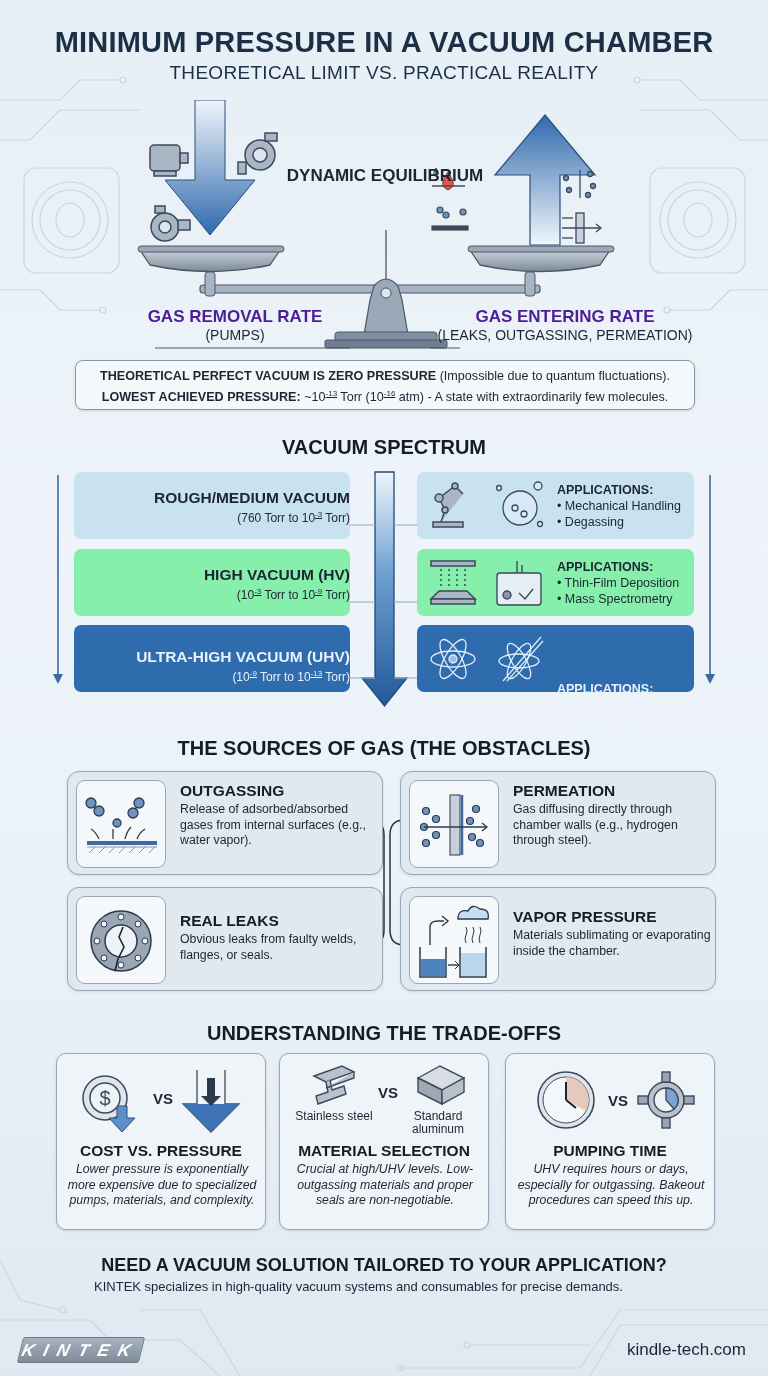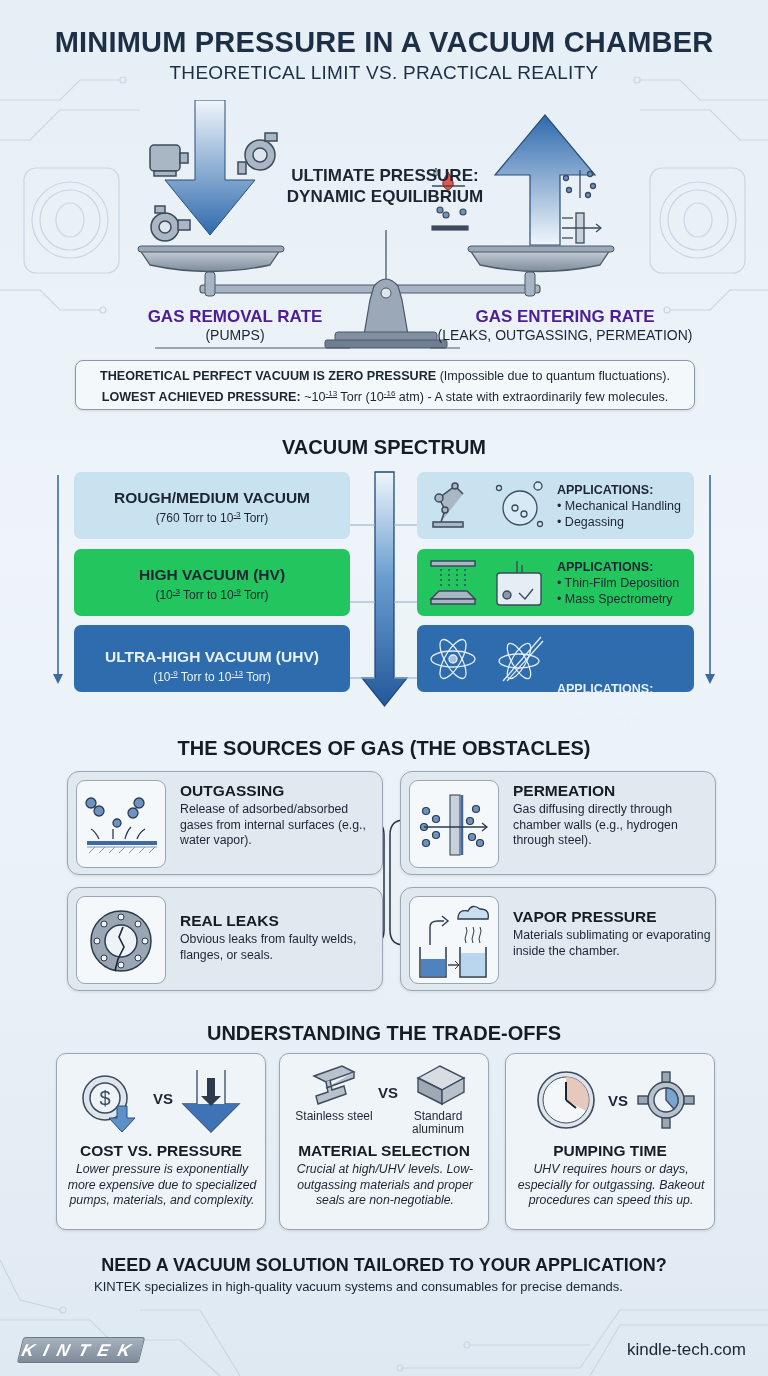--- a/index.html
+++ b/index.html
@@ -30,28 +30,28 @@
     border: 1.5px solid #8a97a6; border-radius: 8px; background: rgba(245,249,252,0.85);
     font-size: 12.6px; line-height: 18px; padding-top: 6px; text-align: center; color: #1b2533;
     box-shadow: 0 1px 3px rgba(0,0,0,0.12);
   }
   .infobox b { font-weight: 700; }
   sup { font-size: 8px; vertical-align: 5px; text-decoration: underline; }
 
   .section-h { left: 0; width: 768px; font-size: 20px; font-weight: 700; color: #151c26; text-align: center; }
 
   
-  .spec-left { left: 74px; width: 276px; height: 67px; border-radius: 7px; text-align: center; }
+  .spec-left { left: 74px; width: 276px; height: 67px; border-radius: 7px; text-align: right; }
   .spec-left .h { font-size: 15.5px; font-weight: 700; margin-top: 17px; }
   .spec-left .s { font-size: 12px; margin-top: 3px; }
   .spec-right { left: 417px; width: 277px; height: 67px; border-radius: 7px; }
   .spec-right .apps { position: absolute; left: 140px; top: 10px; font-size: 12.5px; line-height: 16px; }
   .spec-right .apps .h { font-weight: 700; font-size: 12.5px; }
   .rough { background: #c8e2f0; color: #1d2533; }
-  .high { background: #22c55e; color: #1d2533; }
+  .high { background: #86efac; color: #1d2533; }
   .uhv { background: #2e6cae; color: #e8f2fb; }
   .uhv .apps, .uhv .h { color: #e8f2fb; margin-top: 23px; }
 
   
   .src-card {
     width: 316px; height: 104px; border: 1.5px solid #9aa6b3; border-radius: 12px;
     background: #e1e9f0; box-shadow: 0 1px 3px rgba(0,0,0,0.1);
   }
   .src-icon {
     position: absolute; left: 8px; top: 8px; width: 90px; height: 88px;
@@ -196,21 +196,20 @@
 
   <path d="M240 200 L244 186 Q256 172 268 186 L272 200 L278 235 L234 235 Z" fill="#9aa8b8" stroke="#4a5868" stroke-width="1.2"></path>
   <circle cx="256" cy="193" r="5" fill="#dfe5ec" stroke="#4a5868"></circle>
   <rect x="205" y="232" width="102" height="10" rx="3" fill="#8190a1" stroke="#4a5868"></rect>
   <rect x="195" y="240" width="122" height="8" rx="2" fill="#6f7e90" stroke="#4a5868"></rect>
   <line x1="25" y1="248" x2="220" y2="248" stroke="#4a5868"></line>
   <line x1="300" y1="248" x2="330" y2="248" stroke="#4a5868"></line>
 </svg>
 
 <div class="abs ultimate center">
-  <div>ULTIMATE PRESSURE:</div>
   <div>DYNAMIC EQUILIBRIUM</div>
 </div>
 <div class="abs center" style="top:307px;left:120px;width:230px;">
   <div class="lbl-rate">GAS REMOVAL RATE</div>
   <div class="lbl-sub">(PUMPS)</div>
 </div>
 <div class="abs center" style="top:307px;left:400px;width:330px;">
   <div class="lbl-rate">GAS ENTERING RATE</div>
   <div class="lbl-sub">(LEAKS, OUTGASSING, PERMEATION)</div>
 </div>

